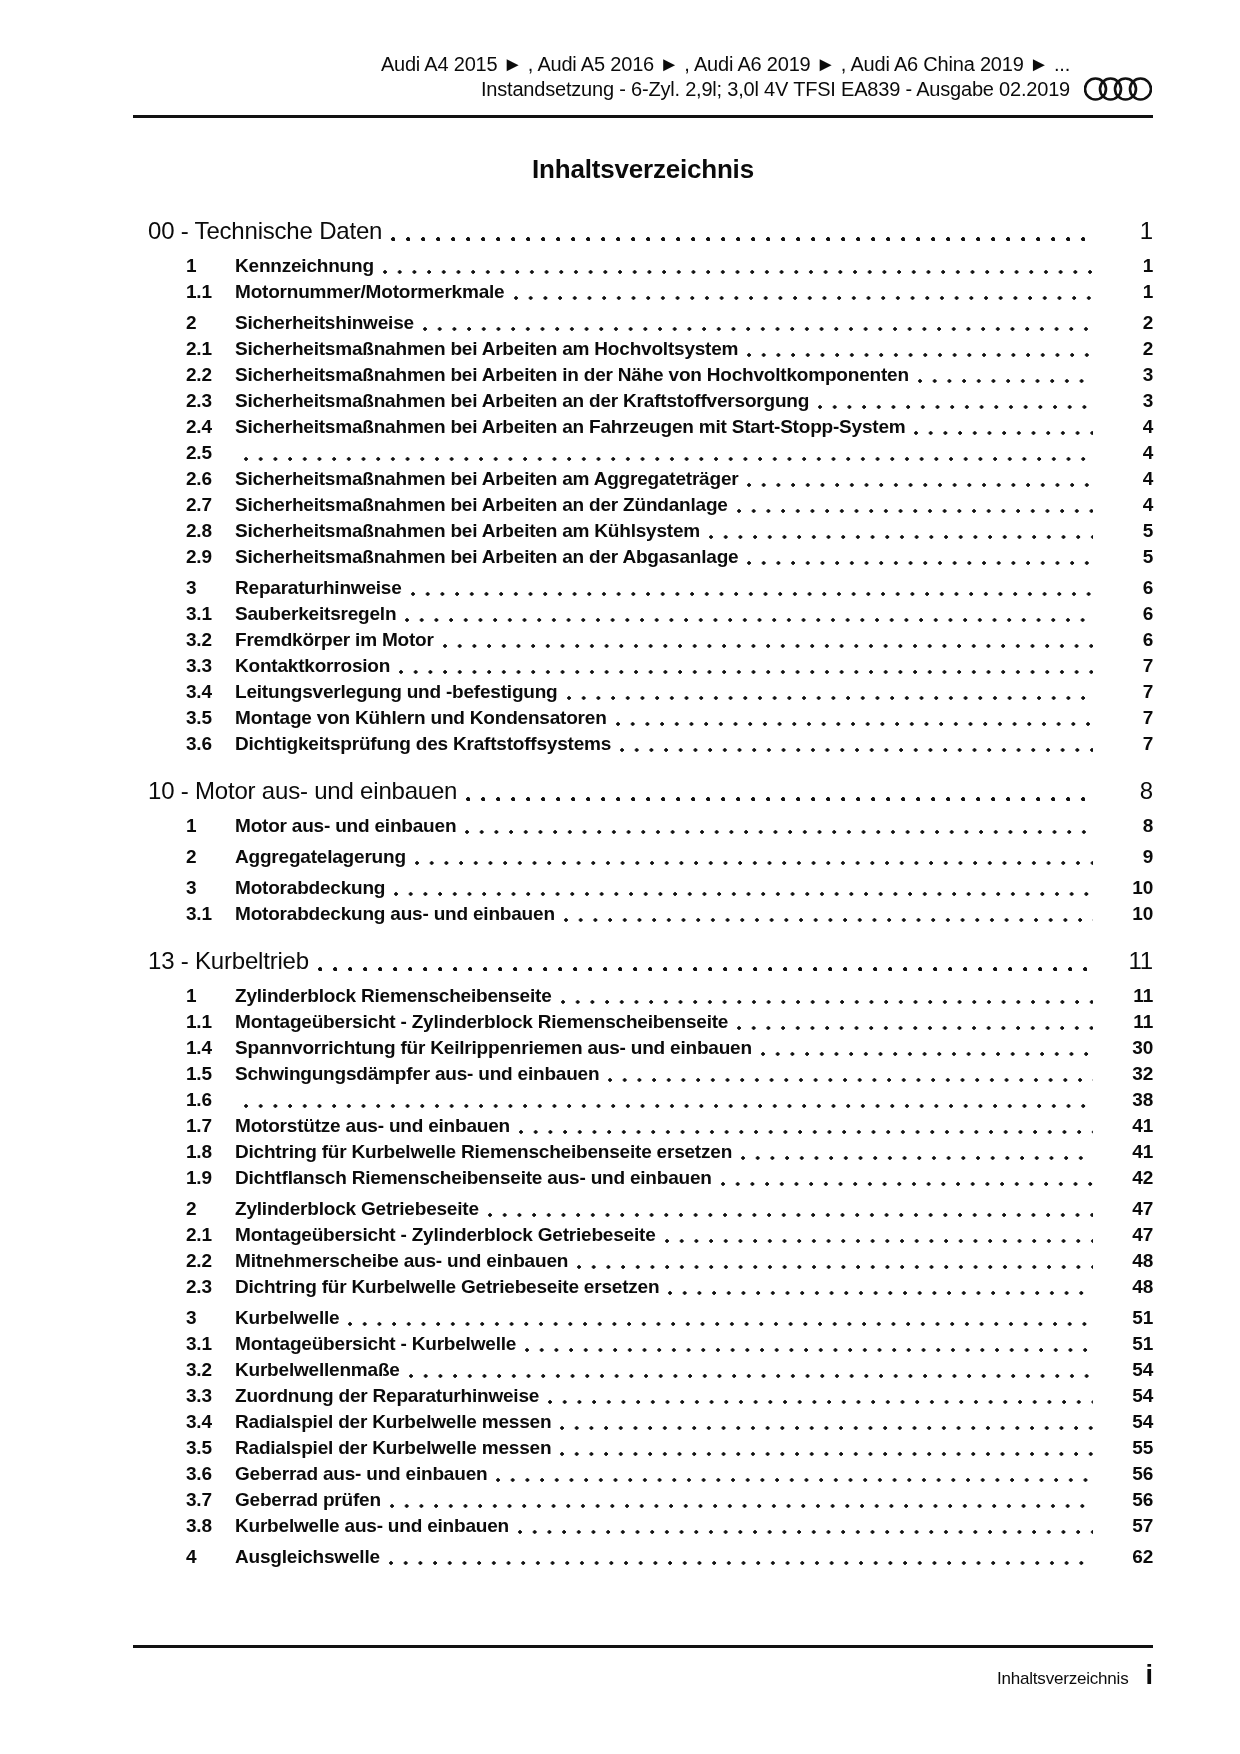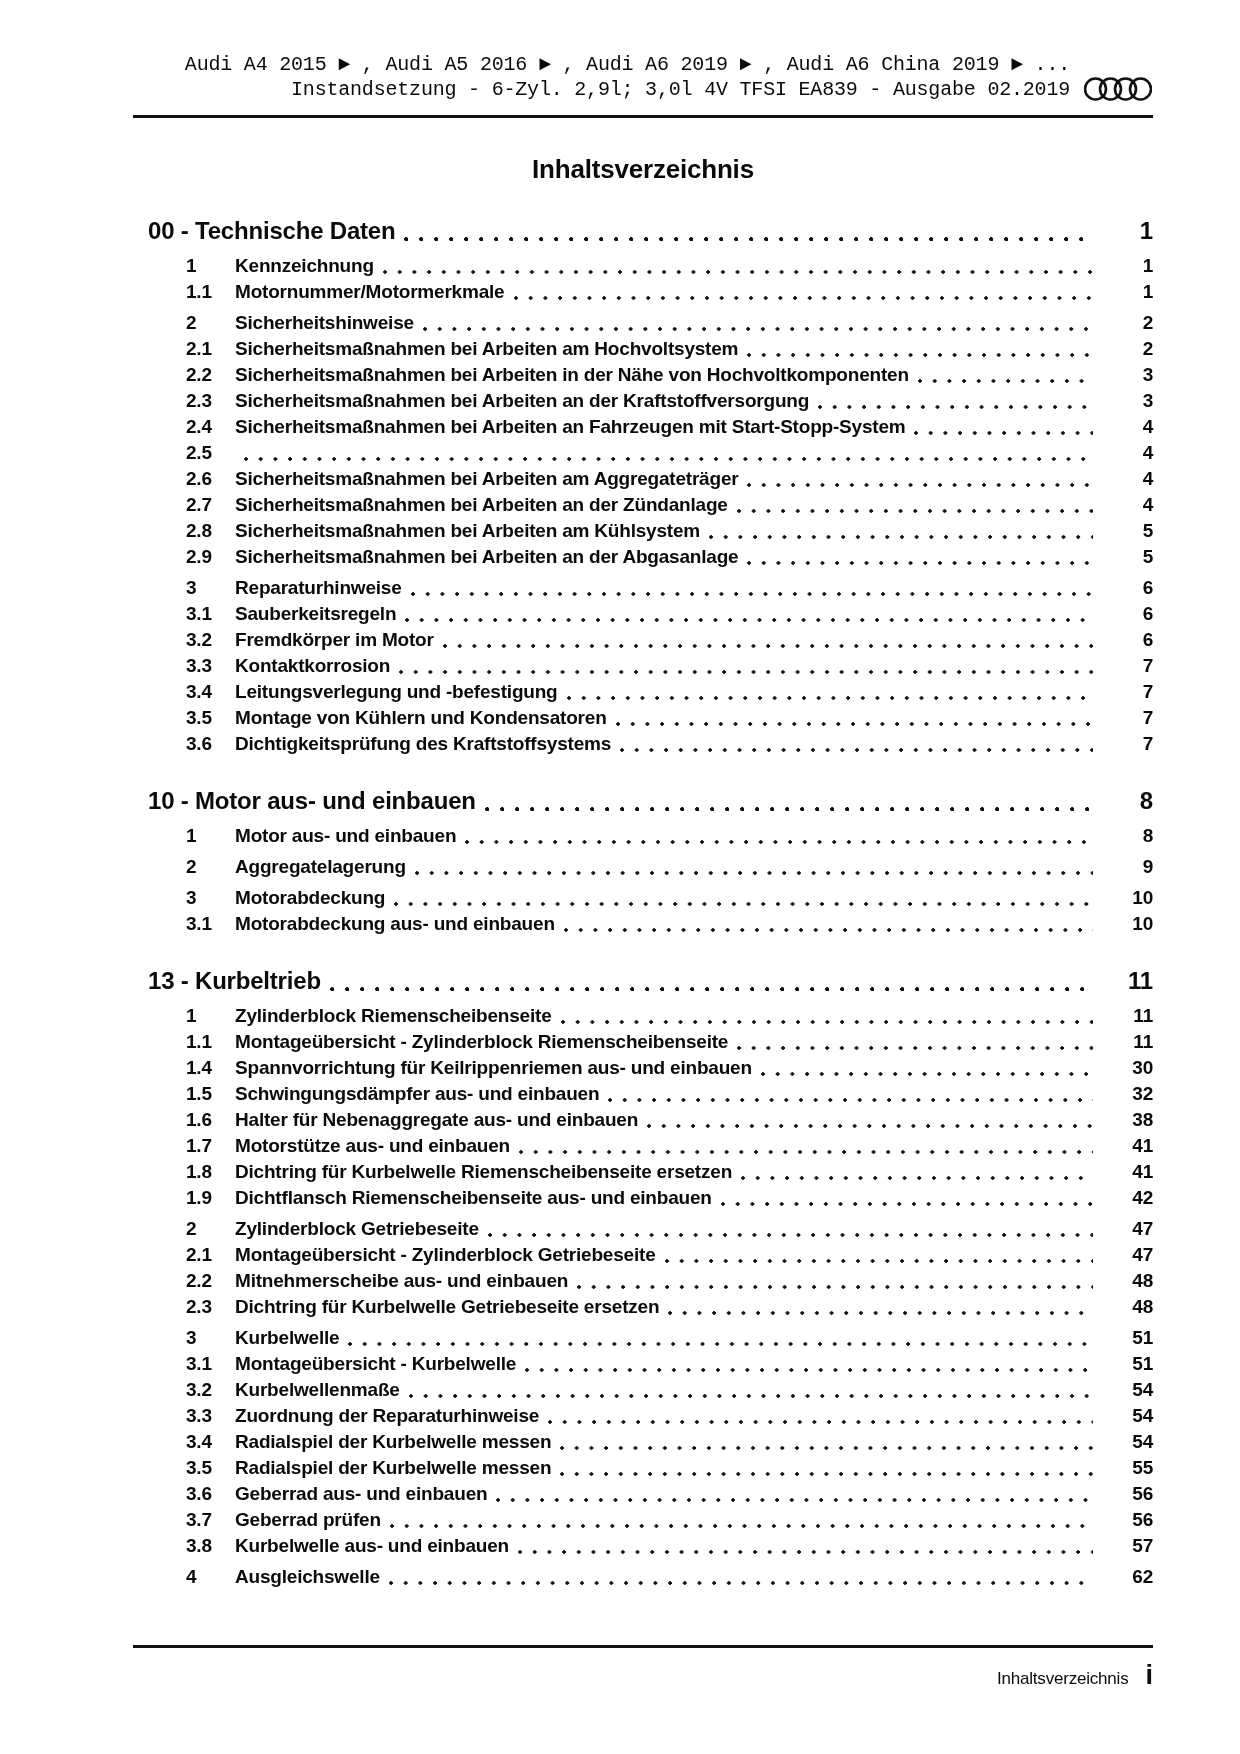--- a/index.html
+++ b/index.html
@@ -19,21 +19,20 @@
     display:flex;
     justify-content:flex-end;
     align-items:flex-end;
   }
   .header-text{
     text-align:right;
     font-size:20px;
     line-height:25px;
     letter-spacing:-0.2px;
     white-space:nowrap;
-    font-family:Liberation Mono, monospace;
   }
   .header-text .arrowline{display:block;}
   .logo{
     margin-left:14px;
     flex:0 0 auto;
     display:block;
   }
   .rule{
     margin:13px 0 0 133px;
     width:1020px;height:3px;
@@ -59,23 +58,23 @@
     align-items:baseline;
     font-size:19px;
     line-height:26px;
     letter-spacing:-0.2px;
     white-space:nowrap;
     font-weight:bold;
   }
   .toc-row.chapter{
     font-size:24px;
     line-height:34px;
-    margin-top:27px;
+    margin-top:17px;
     padding-left:15px;
-    font-weight:700;
+    font-weight:400;
   }
   .toc-row.section{
     font-weight:700;
     margin-top:5px;
   }
   .toc-row.section,.toc-row.subsection{
     padding-left:53px;
   }
   .toc-num{flex:0 0 49px;}
   .toc-title{flex:0 0 auto;}
@@ -312,21 +311,20 @@
       <span class="toc-page">30</span>
     </div>
     <div class="toc-row subsection">
       <span class="toc-num">1.5</span>
       <span class="toc-title">Schwingungsdämpfer aus- und einbauen</span>
       <span class="leader"></span>
       <span class="toc-page">32</span>
     </div>
     <div class="toc-row subsection">
       <span class="toc-num">1.6</span>
-      <span class="toc-title">Halter für Nebenaggregate aus- und einbauen</span>
       <span class="leader"></span>
       <span class="toc-page">38</span>
     </div>
     <div class="toc-row subsection">
       <span class="toc-num">1.7</span>
       <span class="toc-title">Motorstütze aus- und einbauen</span>
       <span class="leader"></span>
       <span class="toc-page">41</span>
     </div>
     <div class="toc-row subsection">

